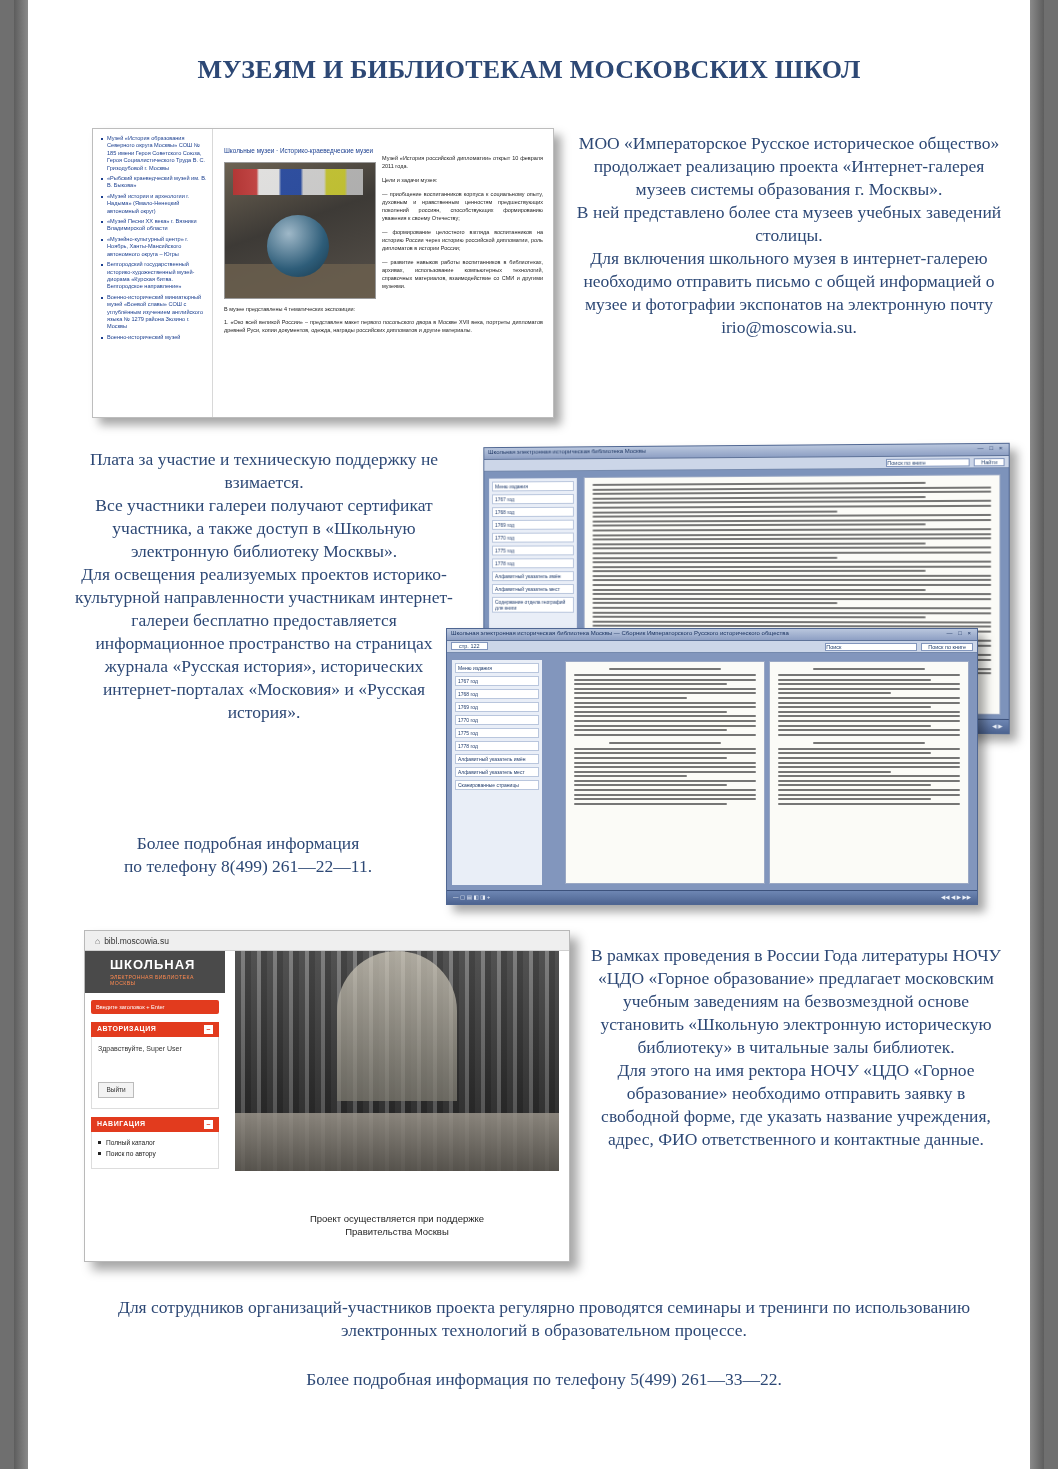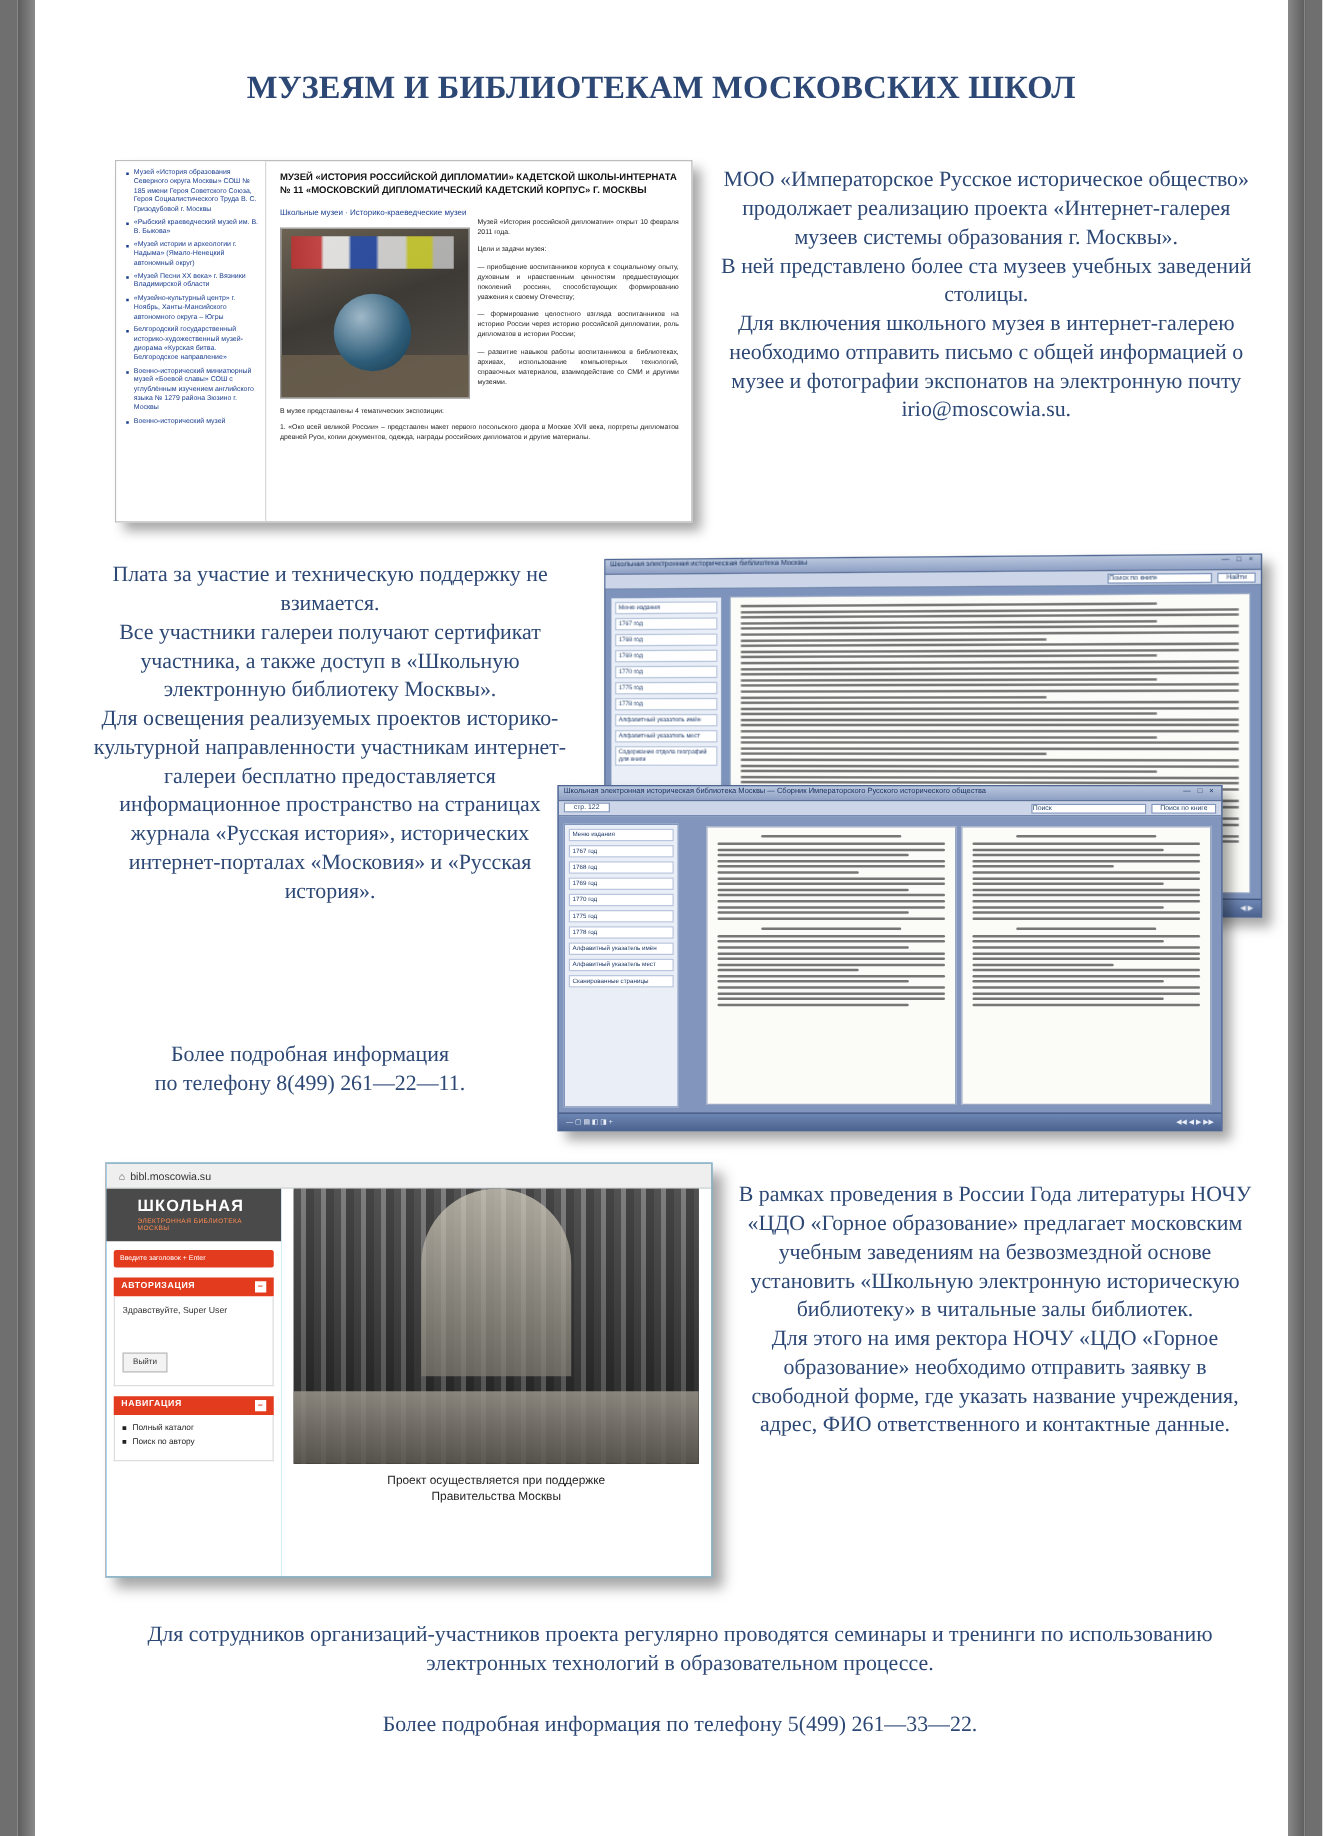--- a/index.html
+++ b/index.html
@@ -152,21 +152,21 @@
   }
   .statusbar .right{float:right;}
 
   .phone1{
     position:absolute;left:44px;top:832px;width:380px;
   }
 
   
   .shot4{
     position:absolute;left:70px;top:930px;width:484px;height:330px;
-    background:#0ea5e9;border:1px solid #b9b9b9;
+    background:#fde047;border:1px solid #b9b9b9;
     box-shadow:8px 8px 10px rgba(0,0,0,.35);
     overflow:hidden;font-family:"Liberation Sans", sans-serif;
   }
   .browserbar{
     height:20px;background:#efefef;border-bottom:1px solid #cfcfcf;
     font-size:8.5px;color:#333;padding:5px 0 0 10px;box-sizing:border-box;
   }
   .browserbar .lock{color:#666;margin-right:4px;}
   .site-left{
     position:absolute;left:0;top:20px;width:140px;bottom:0;background:#ffffff;
@@ -251,21 +251,20 @@
         <li>«Рыбский краеведческий музей им. В. В. Быкова»</li>
         <li>«Музей истории и археологии г. Надыма» (Ямало-Ненецкий автономный округ)</li>
         <li>«Музей Песни XX века» г. Вязники Владимирской области</li>
         <li>«Музейно-культурный центр» г. Ноябрь, Ханты-Мансийского автономного округа – Югры</li>
         <li>Белгородский государственный историко-художественный музей-диорама «Курская битва. Белгородское направление»</li>
         <li>Военно-исторический миниатюрный музей «Боевой славы» СОШ с углублённым изучением английского языка № 1279 района Зюзино г. Москвы</li>
         <li>Военно-исторический музей</li>
       </ul>
     </div>
     <div class="col-right">
-      <div class="s1-head">МУЗЕЙ «ИСТОРИЯ РОССИЙСКОЙ ДИПЛОМАТИИ» КАДЕТСКОЙ ШКОЛЫ-ИНТЕРНАТА № 11 «МОСКОВСКИЙ ДИПЛОМАТИЧЕСКИЙ КАДЕТСКИЙ КОРПУС» Г. МОСКВЫ</div>
       <div class="s1-crumb">Школьные музеи · Историко-краеведческие музеи</div>
       <div class="s1-photo">
         <div class="flags"></div>
         <div class="table"></div>
         <div class="globe"></div>
       </div>
       <div class="s1-body">
         <p>Музей «История российской дипломатии» открыт 10 февраля 2011 года.</p>
         <p>Цели и задачи музея:</p>
         <p>— приобщение воспитанников корпуса к социальному опыту, духовным и нравственным ценностям предшествующих поколений россиян, способствующих формированию уважения к своему Отечеству;</p>
@@ -482,21 +481,21 @@
       <div class="nav-body">
         <div>Полный каталог</div>
         <div>Поиск по автору</div>
       </div>
     </div>
     <div class="site-right">
       <div class="hero">
         <div class="vault"></div>
         <div class="floor"></div>
       </div>
-      <div class="caption" style="white-space:pre-line;">Проект осуществляется при поддержке
+      <div class="caption" style="white-space:pre-line;margin-top:34px;">Проект осуществляется при поддержке
 Правительства Москвы</div>
     </div>
   </div>
 
   <div class="txt foot1">Для сотрудников организаций-участников проекта регулярно проводятся семинары и тренинги по использованию электронных технологий в образовательном процессе.</div>
 
   <div class="txt text3" style="white-space:pre-line;">В рамках проведения в России Года литературы НОЧУ «ЦДО «Горное образование» предлагает московским учебным заведениям на безвозмездной основе установить «Школьную электронную историческую библиотеку» в читальные залы библиотек.
 Для этого на имя ректора НОЧУ «ЦДО «Горное образование» необходимо отправить заявку в свободной форме, где указать название учреждения, адрес, ФИО ответственного и контактные данные.</div>
   <div class="txt foot2">Более подробная информация по телефону 5(499) 261—33—22.</div>
 

